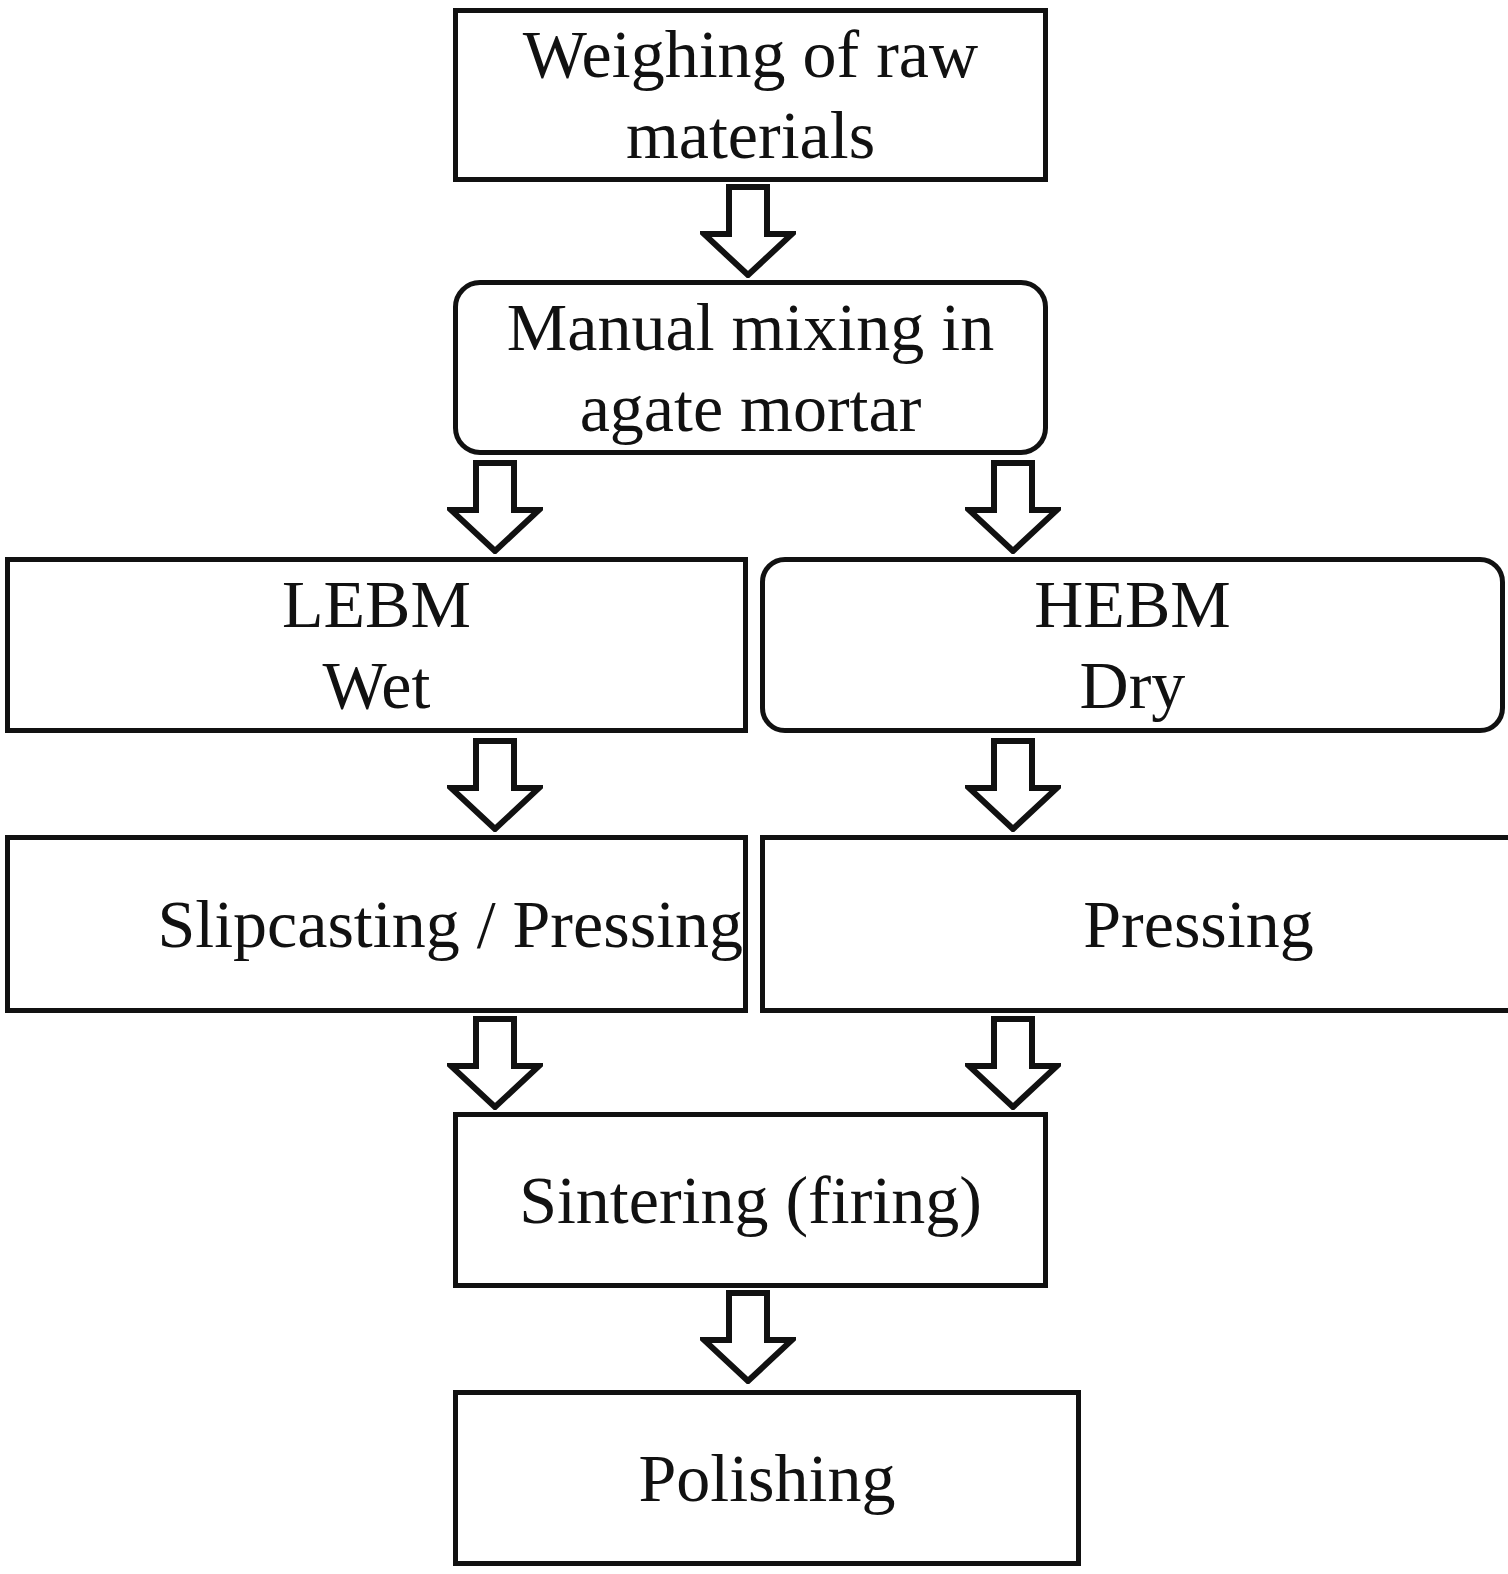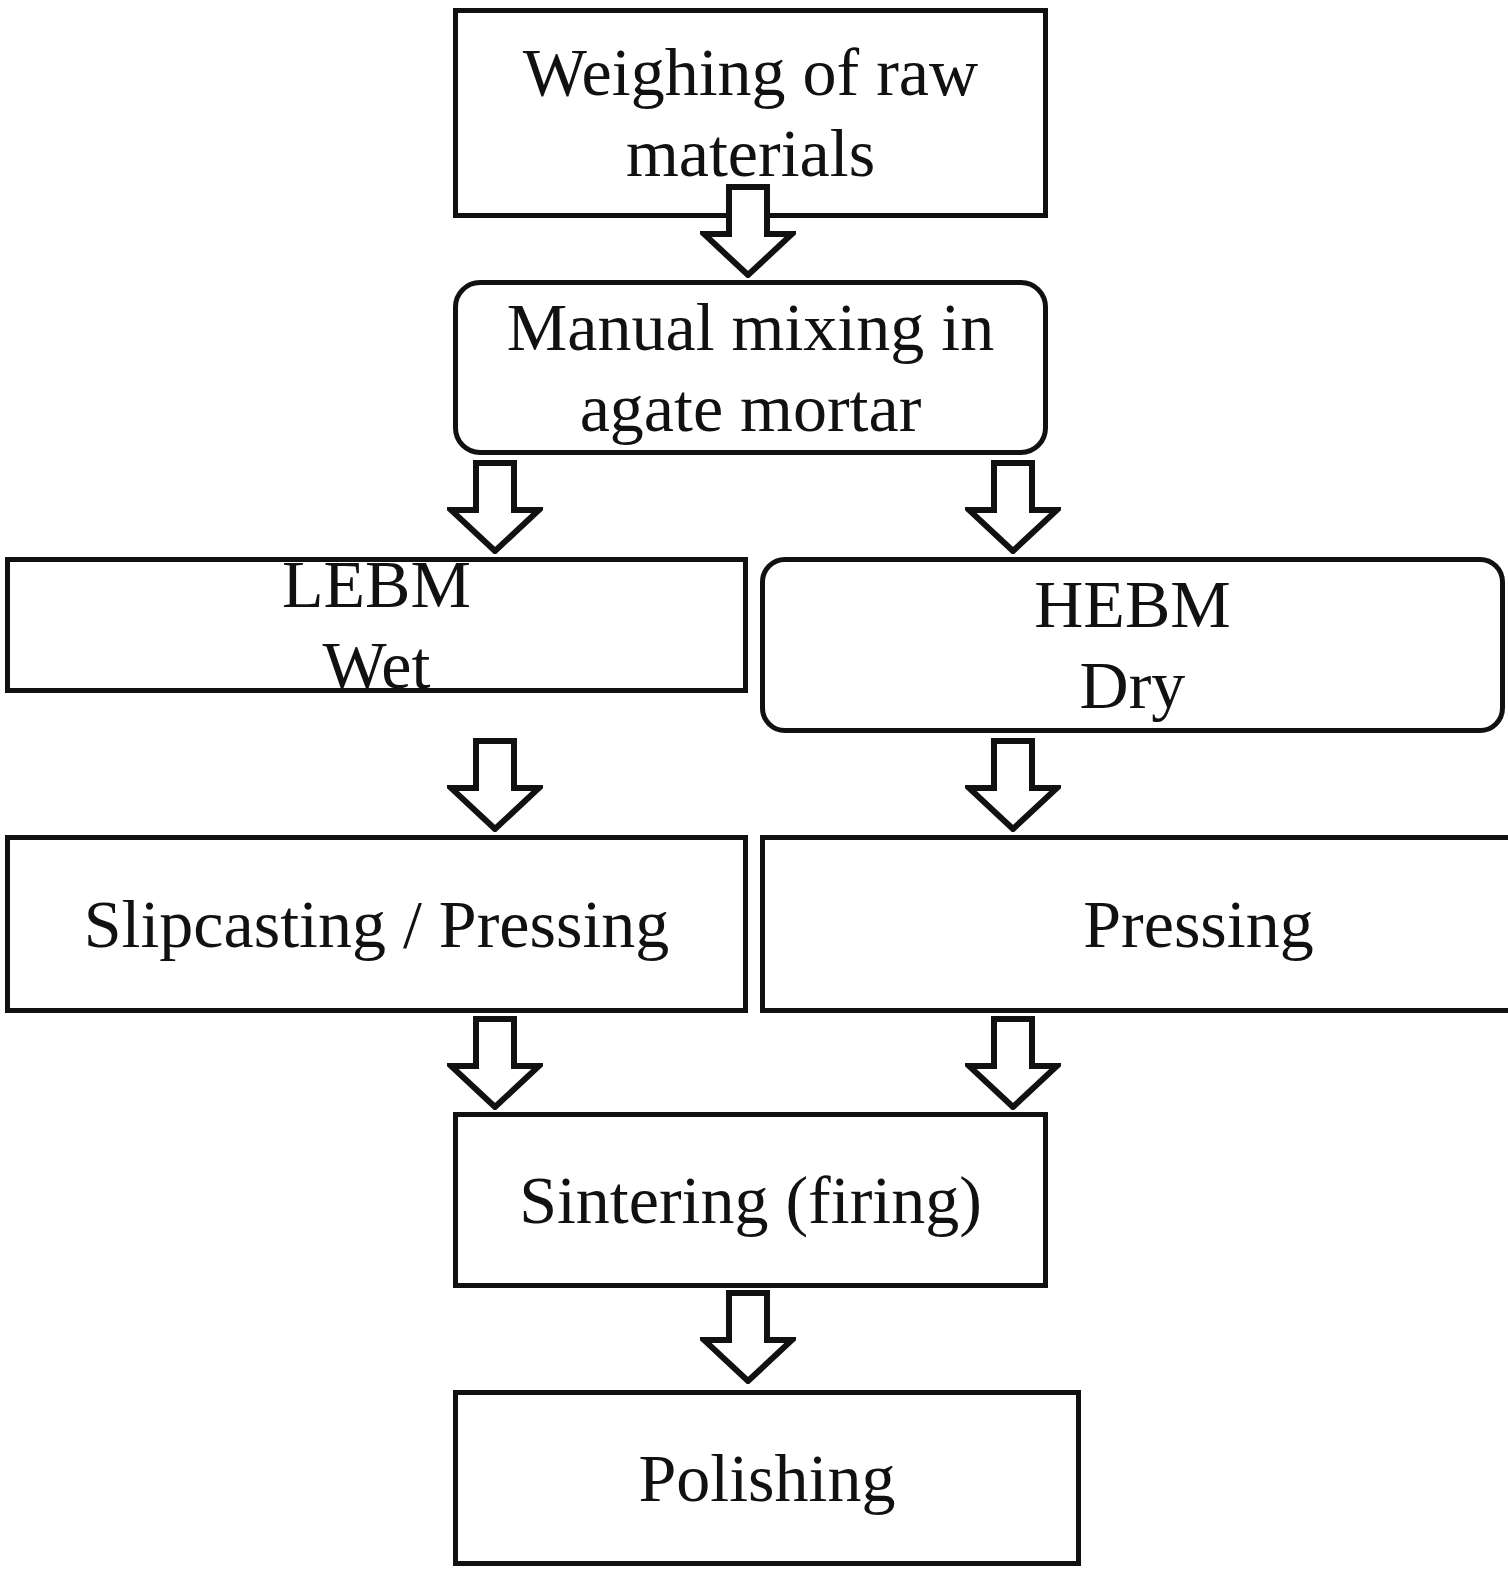--- a/index.html
+++ b/index.html
@@ -24,25 +24,25 @@
     flex-direction: column;
     align-items: center;
     justify-content: center;
     text-align: center;
     color: #111111;
     font-size: 68px;
     line-height: 81px;
     white-space: nowrap;
   }
   
-  .box-weighing    { left: 453px;  top: 8px;    width: 595px; height: 210px; }
+  .box-weighing    { left: 453px;  top: 8px;    width: 595px; height: 174px; }
   .box-mixing      { left: 453px;  top: 280px;  width: 595px; height: 175px; border-radius: 27px; }
-  .box-lebm        { left: 5px;    top: 557px;  width: 743px; height: 136px; }
+  .box-lebm        { left: 5px;    top: 557px;  width: 743px; height: 176px; }
   .box-hebm        { left: 760px;  top: 557px;  width: 745px; height: 176px; border-radius: 25px; }
-  .box-slipcasting { left: 5px;    top: 835px;  width: 743px; height: 178px; }
+  .box-slipcasting { left: 5px;    top: 835px;  width: 743px; height: 178px; align-items: flex-end; }
   .box-pressing    { left: 760px;  top: 835px;  width: 877px; height: 178px; }
   .box-sintering   { left: 453px;  top: 1112px; width: 595px; height: 176px; }
   .box-polishing   { left: 453px;  top: 1390px; width: 628px; height: 176px; }
 
   .arrow {
     position: absolute;
     width: 96px;
     height: 94px;
   }
   .arrow-1 { left: 700px; top: 184px;  }

